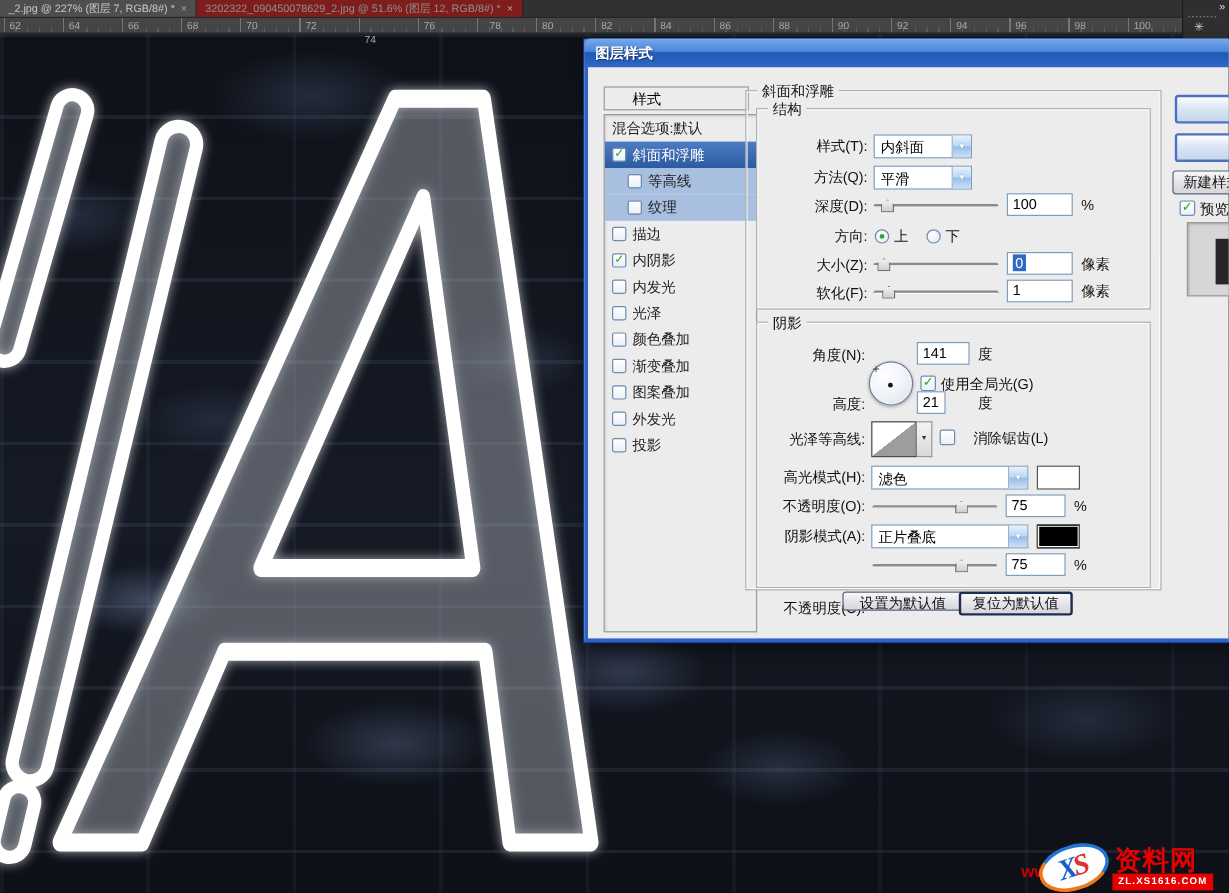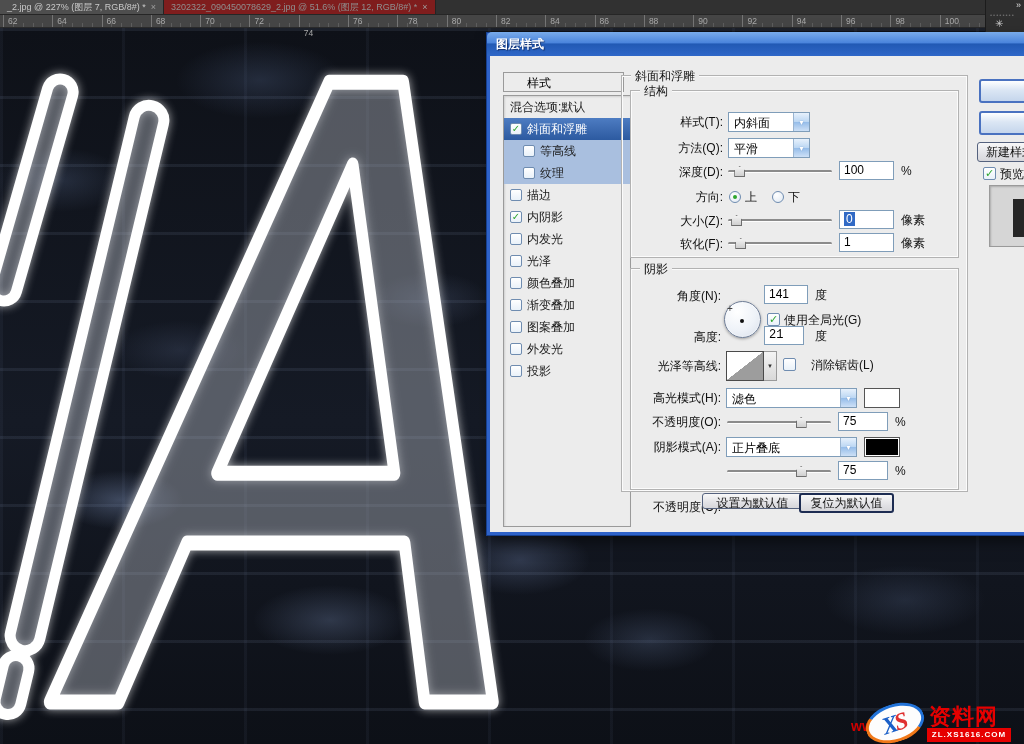--- a/index.html
+++ b/index.html
@@ -327,21 +327,21 @@
 
       <div class="dial" style="left:93px; top:32px;">
         <span class="cursor">+</span>
         <span class="dot"></span>
       </div>
 
       <span class="cb" style="left:136px; top:44px;">✓</span>
       <span class="dlabel" style="left:153px; top:41px;">使用全局光(G)</span>
 
       <span class="dlabel r" style="left:2px; top:58px; width:88px;">高度:</span>
-      <span class="field" style="left:133px; top:57px; width:40px;font-family:Liberation Mono, monospace;">21</span>
+      <span class="field" style="left:133px; top:57px; width:24px;">21</span>
       <span class="dlabel" style="left:184px; top:57px;">度</span>
 
       <span class="dlabel r" style="left:2px; top:87px; width:88px;">光泽等高线:</span>
       <span class="contour" style="left:95px; top:82px;"></span>
       <span class="contour-arrow" style="left:133px; top:82px;">▼</span>
       <span class="cb" style="left:152px; top:89px;"></span>
       <span class="dlabel" style="left:180px; top:86px;">消除锯齿(L)</span>
 
       <span class="dlabel r" style="left:2px; top:119px; width:88px;">高光模式(H):</span>
       <div class="dd" style="left:95px; top:119px; width:131px;">

